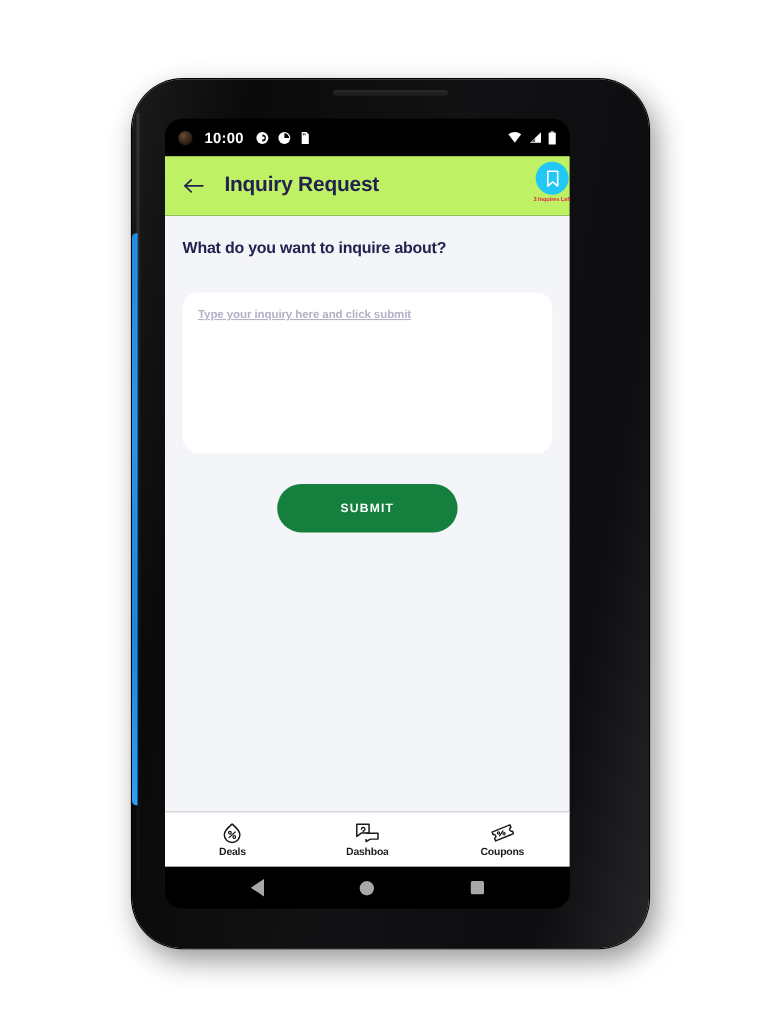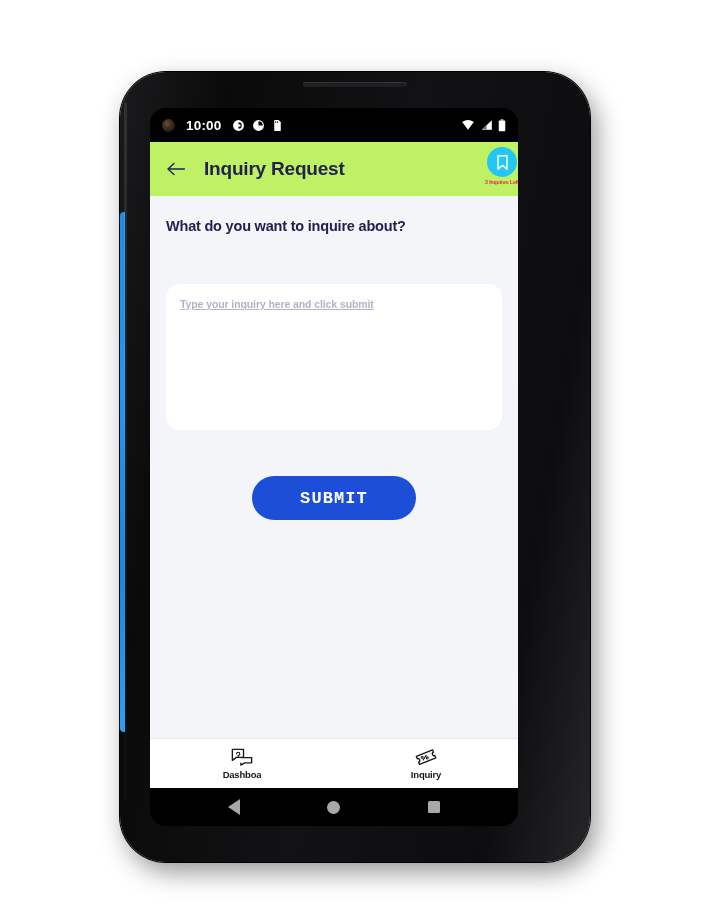--- a/index.html
+++ b/index.html
@@ -144,21 +144,20 @@
   }
 
   
   .content {
     flex: 1;
     background: #f4f5f8;
     padding: 0 16px;
     display: flex;
     flex-direction: column;
     overflow: hidden;
-    gap: 18px;
   }
   .question {
     color: #23214f;
     font-size: 14.5px;
     font-weight: bold;
     letter-spacing: -0.2px;
     margin-top: 22px;
   }
   .inquiry-box {
     margin-top: 32px;
@@ -177,24 +176,24 @@
   .submit-wrap {
     display: flex;
     justify-content: center;
     margin-top: 28px;
   }
   .submit-btn {
     width: 164px;
     height: 44px;
     border: none;
     border-radius: 22px;
-    background: #1d4ed8;
+    background: #15803d;
     color: #ffffff;
-    font-family: Liberation Mono, monospace;
-    font-size: 17px;
+    font-family: Liberation Sans, sans-serif;
+    font-size: 11px;
     font-weight: bold;
     letter-spacing: 1.1px;
     cursor: pointer;
   }
 
   
   .app-nav {
     flex: none;
     height: 50px;
     background: #ffffff;
@@ -326,20 +325,31 @@
       </div>
 
       <div class="submit-wrap">
         <button class="submit-btn">SUBMIT</button>
       </div>
     </div>
 
     <div class="app-nav">
 
 
+      <div class="nav-item">
+        <div class="nav-icon">
+          <svg width="20" height="20" viewBox="0 0 24 24">
+            <path d="M12 2.5 C17 7 20.5 10 20.5 14.2 A8.5 8.5 0 0 1 3.5 14.2 C3.5 10 7 7 12 2.5 Z" fill="none" stroke="#18181b" stroke-width="1.6" stroke-linejoin="round"></path>
+            <circle cx="9.6" cy="12" r="1.5" fill="none" stroke="#18181b" stroke-width="1.3"></circle>
+            <circle cx="14.4" cy="16.6" r="1.5" fill="none" stroke="#18181b" stroke-width="1.3"></circle>
+            <path d="M15.3 11.2 L8.7 17.4" stroke="#18181b" stroke-width="1.4" stroke-linecap="round"></path>
+          </svg>
+        </div>
+        <div class="nav-label">Deals</div>
+      </div>
 
       <div class="nav-item">
         <div class="nav-icon">
           <svg width="22" height="20" viewBox="0 0 26 22">
             <path d="M1.6 2 h13.2 v9.4 h-8.4 l-4.8 3.6 v-3.6 h-0.0 z" fill="none" stroke="#18181b" stroke-width="1.6" stroke-linejoin="round"></path>
             <path d="M6.6 7.2 a1.9 1.9 0 1 1 1.9 2 v1.1" fill="none" stroke="#18181b" stroke-width="1.4" stroke-linecap="round"></path>
             <path d="M11.6 14.1 h12.8 v6.2 h-8.2 l-4.6 2.6 v-2.6" fill="none" stroke="#18181b" stroke-width="1.6" stroke-linejoin="round" transform="translate(0,-2.4)"></path>
           </svg>
         </div>
         <div class="nav-label">Dashboa</div>
@@ -349,21 +359,21 @@
         <div class="nav-icon">
           <svg width="22" height="20" viewBox="0 0 26 24">
             <g transform="rotate(-22 13 12)">
               <path d="M2.5 7 h21 v3 a2.2 2.2 0 0 0 0 4.4 v3 h-21 v-3 a2.2 2.2 0 0 0 0 -4.4 z" fill="none" stroke="#18181b" stroke-width="1.6" stroke-linejoin="round"></path>
               <path d="M8.5 14 L14 10.2" stroke="#18181b" stroke-width="1.4" stroke-linecap="round"></path>
               <circle cx="8.6" cy="10.6" r="1.2" fill="none" stroke="#18181b" stroke-width="1.2"></circle>
               <circle cx="14" cy="13.6" r="1.2" fill="none" stroke="#18181b" stroke-width="1.2"></circle>
             </g>
           </svg>
         </div>
-        <div class="nav-label">Inquiry</div>
+        <div class="nav-label">Coupons</div>
       </div>
 
     </div>
 
     <div class="sys-nav">
       <div class="sys-back"></div>
       <div class="sys-home"></div>
       <div class="sys-recents"></div>
     </div>
 

